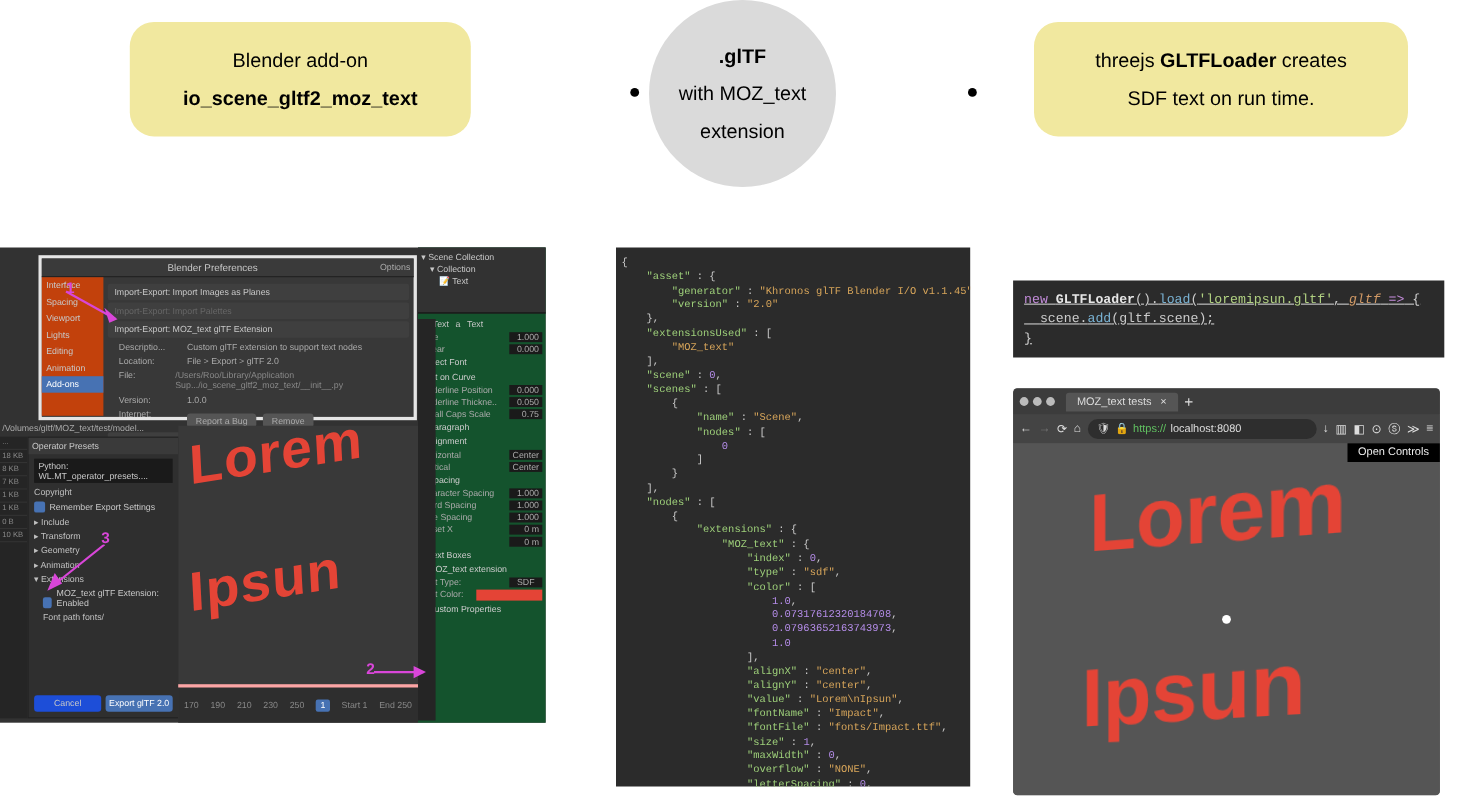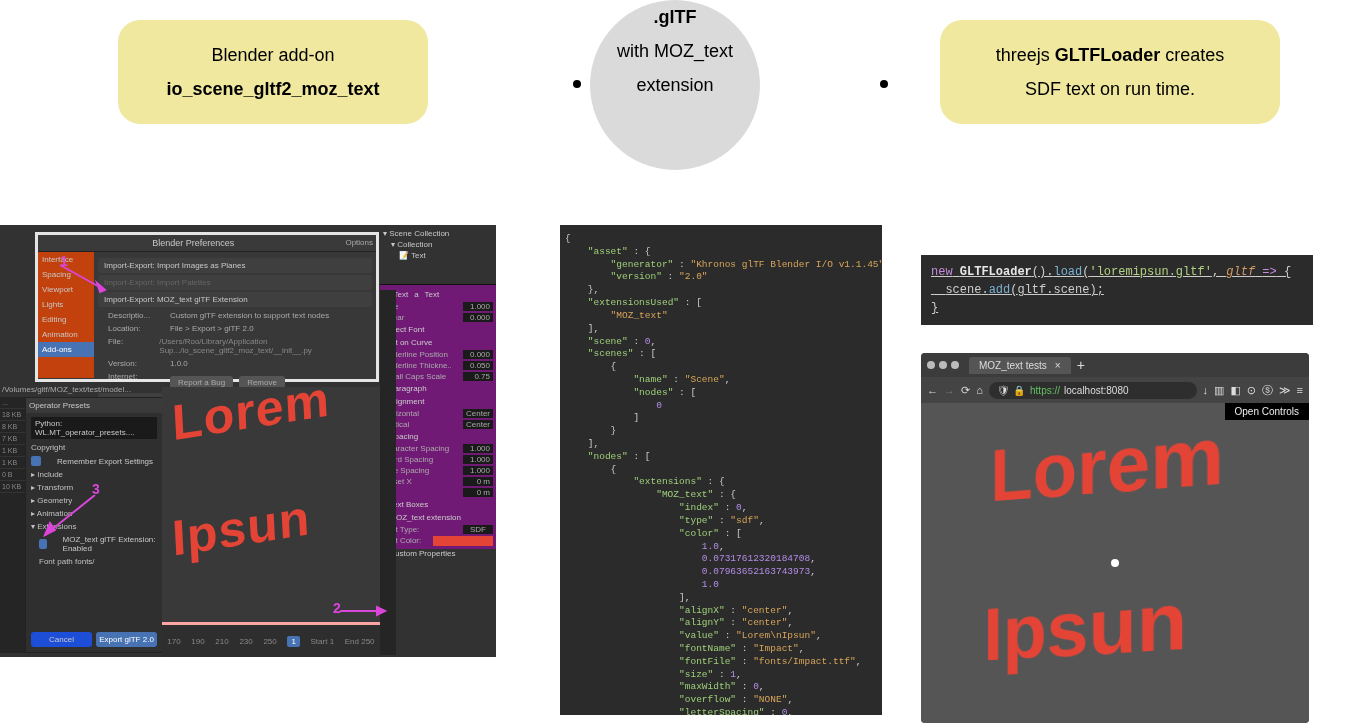--- a/index.html
+++ b/index.html
@@ -29,20 +29,21 @@
   }
   .badge-yellow .line2 { font-weight: bold; }
   .badge-circle {
     position: absolute;
     width: 170px; height: 170px;
     border-radius: 50%;
     background: #dadada;
     display: flex;
     flex-direction: column;
     align-items: center;
+    justify-content: center;
     text-align: center;
     font-size: 18px;
     line-height: 1.9;
     top: 0;
     left: 590px;
   }
   .badge-circle .line1 { font-weight: bold; }
   .arrow-dot {
     position: absolute;
     width: 8px; height: 8px;
@@ -127,42 +128,42 @@
     border: 1px solid #222;
     padding: 5px;
     font-size: 8px;
   }
   .export-panel .hdr { background:#3a3a3a; padding:3px; margin:-5px -5px 4px; }
   .export-panel .item { padding: 2px 0; color:#c0c0c0; }
   .export-panel .input {
     background: #1a1a1a; padding:2px 4px; margin:2px 0;
   }
   .export-panel .check {
-    display:flex; gap:16px; align-items:center; padding:2px 0;
+    display:flex; gap:4px; align-items:flex-end; padding:2px 0;
   }
   .export-panel .blue-check {
     width:10px;height:10px;background:#4772b3;border-radius:2px;
   }
   .btn-row { display:flex; gap:4px; position:absolute; bottom:5px; left:5px; right:5px; }
   .btn-row .b { flex:1; text-align:center; padding:3px; border-radius:3px; font-size:8px; }
   .btn-cancel { background:#1d4ed8; }
   .btn-export { background:#4772b3; color:#fff; }
 
   .side-labels {
     position:absolute; left:0; top:172px; width:25px; height:256px;
     background:#252525; font-size:7px; color:#888;
     display:flex; flex-direction:column;
   }
   .side-labels div { padding:2px; border-bottom:1px solid #333; }
 
   .right-panel {
     position: absolute;
     right: 0; top: 0;
-    width: 116px; height: 324px;
-    background: #701a75;
+    width: 116px; height: 432px;
+    background: #14532d;
     font-size: 8px;
   }
   .outliner { height: 60px; background:#323232; padding:3px; border-bottom:1px solid #111;}
   .outliner div { padding:1px 0; }
   .props { padding: 3px; }
   .props .section-hdr { color:#ccc; padding:2px 0; }
   .props .field { display:flex; justify-content:space-between; padding:1px 0; color:#aaa;}
   .props .field .val { background:#1a1a1a; padding:0 3px; min-width:30px; text-align:right;}
   .props .color-swatch { width:60px; height:10px; background:#e44436; }
 

